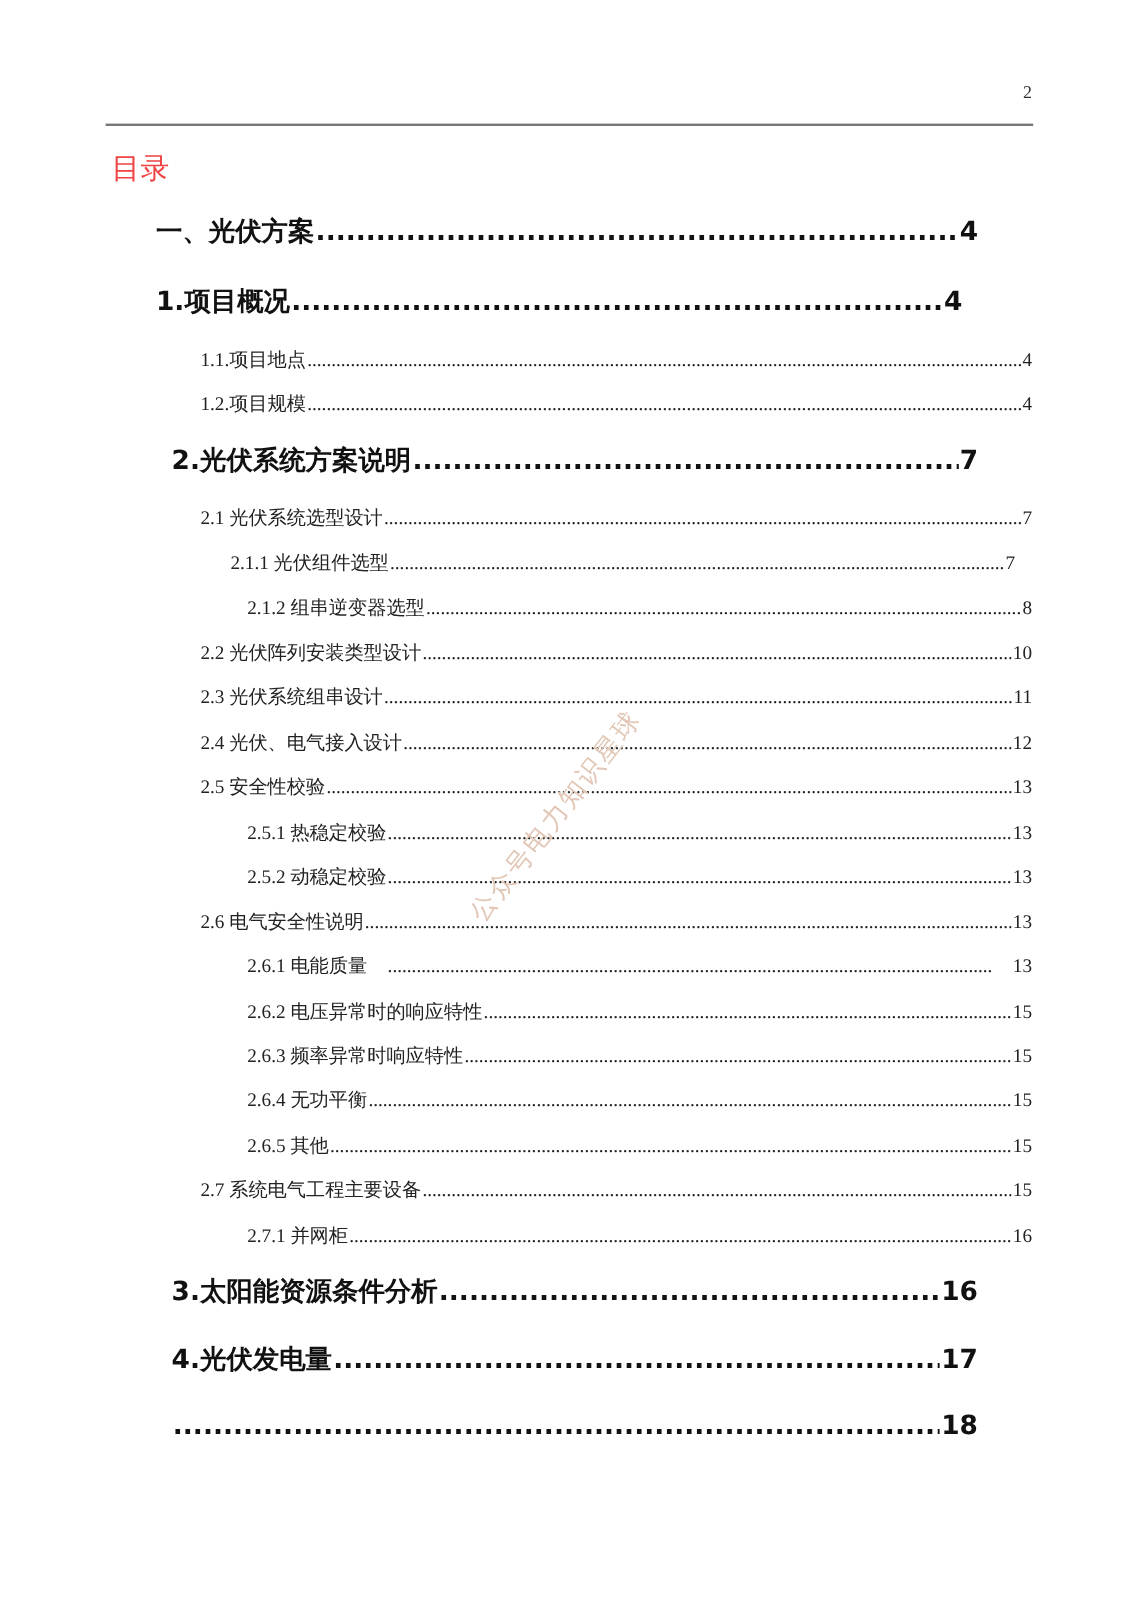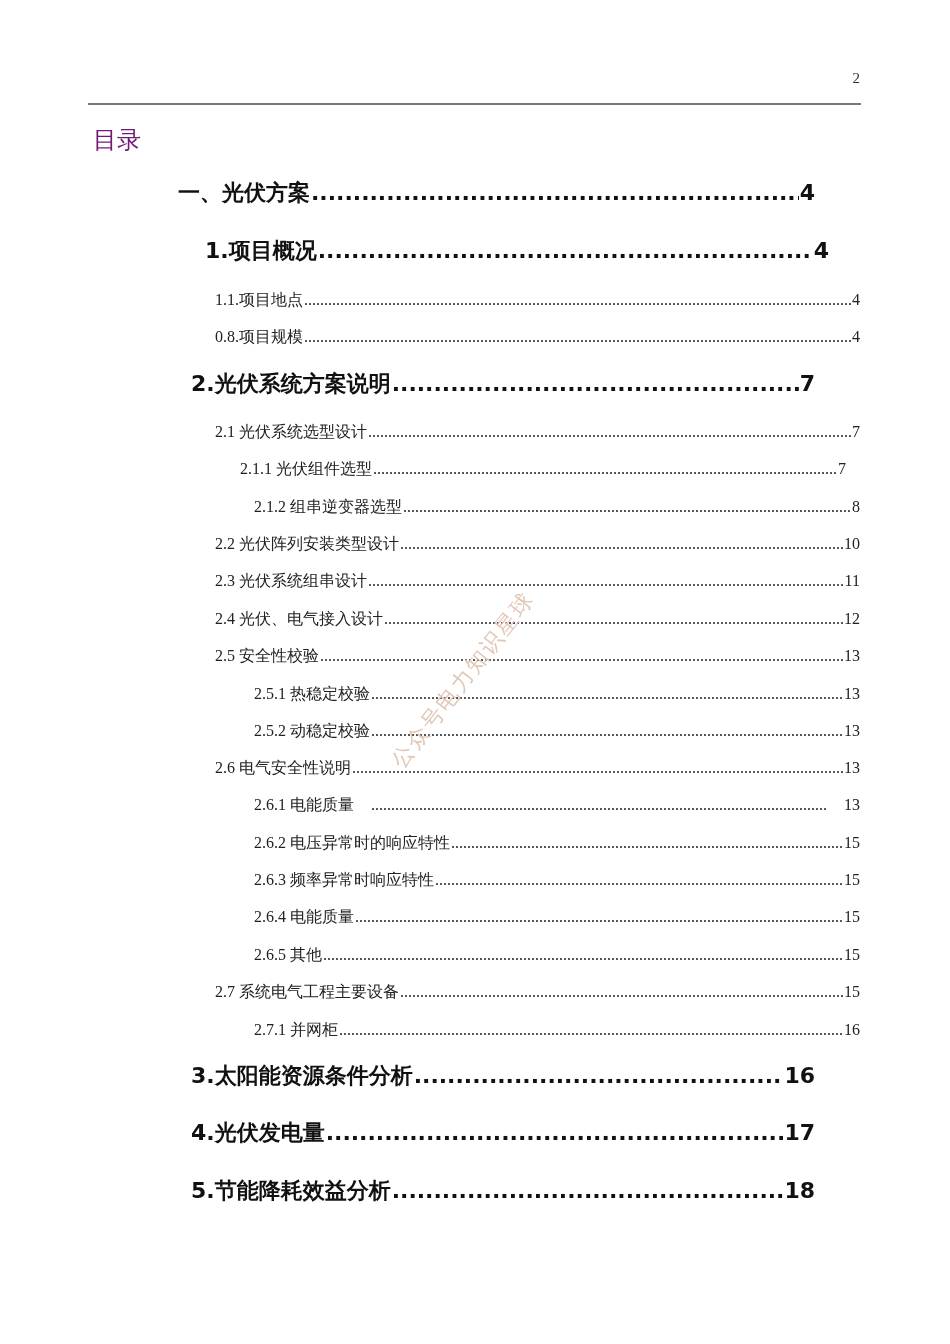--- a/index.html
+++ b/index.html
@@ -1,22 +1,22 @@
 <!DOCTYPE html>
 <html><head>
 <meta charset="utf-8">
 <style>
   html, body { margin: 0; padding: 0; background: #ffffff; }
   body { width: 950px; height: 1344px; position: relative; overflow: hidden; font-family: "Liberation Serif", "DejaVu Serif", serif; color: #1a1a1a; }
   .page-number { position: absolute; top: 70px; right: 90px; font-size: 15px; color: #333; }
   .header-rule { position: absolute; top: 103px; left: 88px; width: 773px; height: 2px; background: #777; }
-  .toc-title { position: absolute; top: 124px; left: 93px; font-size: 24px; font-family: Liberation Sans, sans-serif; color: #701a75; }
+  .toc-title { position: absolute; top: 124px; left: 93px; font-size: 24px; font-family: Liberation Sans, sans-serif; color: #ef4444; }
   .toc { position: absolute; top: 0; left: 0; width: 950px; }
   .row { position: absolute; display: flex; align-items: baseline; white-space: nowrap; }
-  .row .label { flex: 0 0 auto; margin-left: 48px; }
+  .row .label { flex: 0 0 auto; }
   .row .leader { flex: 1 1 auto; overflow: hidden; margin: 0 1px; }
   .row .leader::after { content: "......................................................................................................................................................................................................................................................................................................"; letter-spacing: 0px; }
   .row .page { flex: 0 0 auto; }
   .lvl0 { font-family: "DejaVu Sans", sans-serif; font-weight: bold; font-size: 22px; color: #111; }
   .lvl0 .leader::after { letter-spacing: 0px; }
   .lvl2 { font-size: 16px; color: #222; }
   .lvl3 { font-size: 16px; color: #222; }
   .watermark { position: absolute; left: 355px; top: 665px; transform: rotate(-52deg); transform-origin: center; font-family: "DejaVu Sans", sans-serif; font-size: 22px; color: #e2c7b6; letter-spacing: 2px; white-space: nowrap; pointer-events: none; }
 </style>
 </head>
@@ -25,32 +25,32 @@
 <div class="page-number">2</div>
 <div class="header-rule"></div>
 <div class="toc-title">目录</div>
 
 <div class="toc" id="toc">
     <div class="row lvl0" style="top: 178px; left: 130px; width: 685px;">
       <span class="label">一、光伏方案</span>
       <span class="leader"></span>
       <span class="page">4</span>
     </div>
-    <div class="row lvl0" style="top: 236px; left: 157px; width: 672px;">
+    <div class="row lvl0" style="top: 236px; left: 130px; width: 672px;">
       <span class="label">1.项目概况 </span>
       <span class="leader"></span>
       <span class="page">4</span>
     </div>
     <div class="row lvl2" style="top: 290px; left: 167px; width: 693px;">
       <span class="label">1.1.项目地点</span>
       <span class="leader"></span>
       <span class="page">4</span>
     </div>
     <div class="row lvl2" style="top: 327px; left: 167px; width: 693px;">
-      <span class="label">0.8.项目规模</span>
+      <span class="label">1.2.项目规模</span>
       <span class="leader"></span>
       <span class="page">4</span>
     </div>
     <div class="row lvl0" style="top: 369px; left: 143px; width: 672px;">
       <span class="label">2.光伏系统方案说明 </span>
       <span class="leader"></span>
       <span class="page">7</span>
     </div>
     <div class="row lvl2" style="top: 422px; left: 167px; width: 693px; text-align: center;">
       <span class="label">2.1 光伏系统选型设计</span>
@@ -111,21 +111,21 @@
       <span class="label">2.6.2  电压异常时的响应特性</span>
       <span class="leader"></span>
       <span class="page">15</span>
     </div>
     <div class="row lvl3" style="top: 870px; left: 206px; width: 654px;">
       <span class="label">2.6.3  频率异常时响应特性</span>
       <span class="leader"></span>
       <span class="page">15</span>
     </div>
     <div class="row lvl3" style="top: 907px; left: 206px; width: 654px;">
-      <span class="label">2.6.4 电能质量</span>
+      <span class="label">2.6.4 无功平衡</span>
       <span class="leader"></span>
       <span class="page">15</span>
     </div>
     <div class="row lvl3" style="top: 945px; left: 206px; width: 654px;">
       <span class="label">2.6.5  其他</span>
       <span class="leader"></span>
       <span class="page">15</span>
     </div>
     <div class="row lvl2" style="top: 982px; left: 167px; width: 693px;">
       <span class="label">2.7 系统电气工程主要设备</span>
@@ -141,19 +141,18 @@
       <span class="label">3.太阳能资源条件分析</span>
       <span class="leader"></span>
       <span class="page">16</span>
     </div>
     <div class="row lvl0" style="top: 1118px; left: 143px; width: 672px;">
       <span class="label">4.光伏发电量 </span>
       <span class="leader"></span>
       <span class="page">17</span>
     </div>
     <div class="row lvl0" style="top: 1176px; left: 143px; width: 672px;">
-      <span class="label">5.节能降耗效益分析 </span>
       <span class="leader"></span>
       <span class="page">18</span>
     </div>
   </div>
 
 <div class="watermark">公众号电力知识星球</div>
 
 </body></html>

